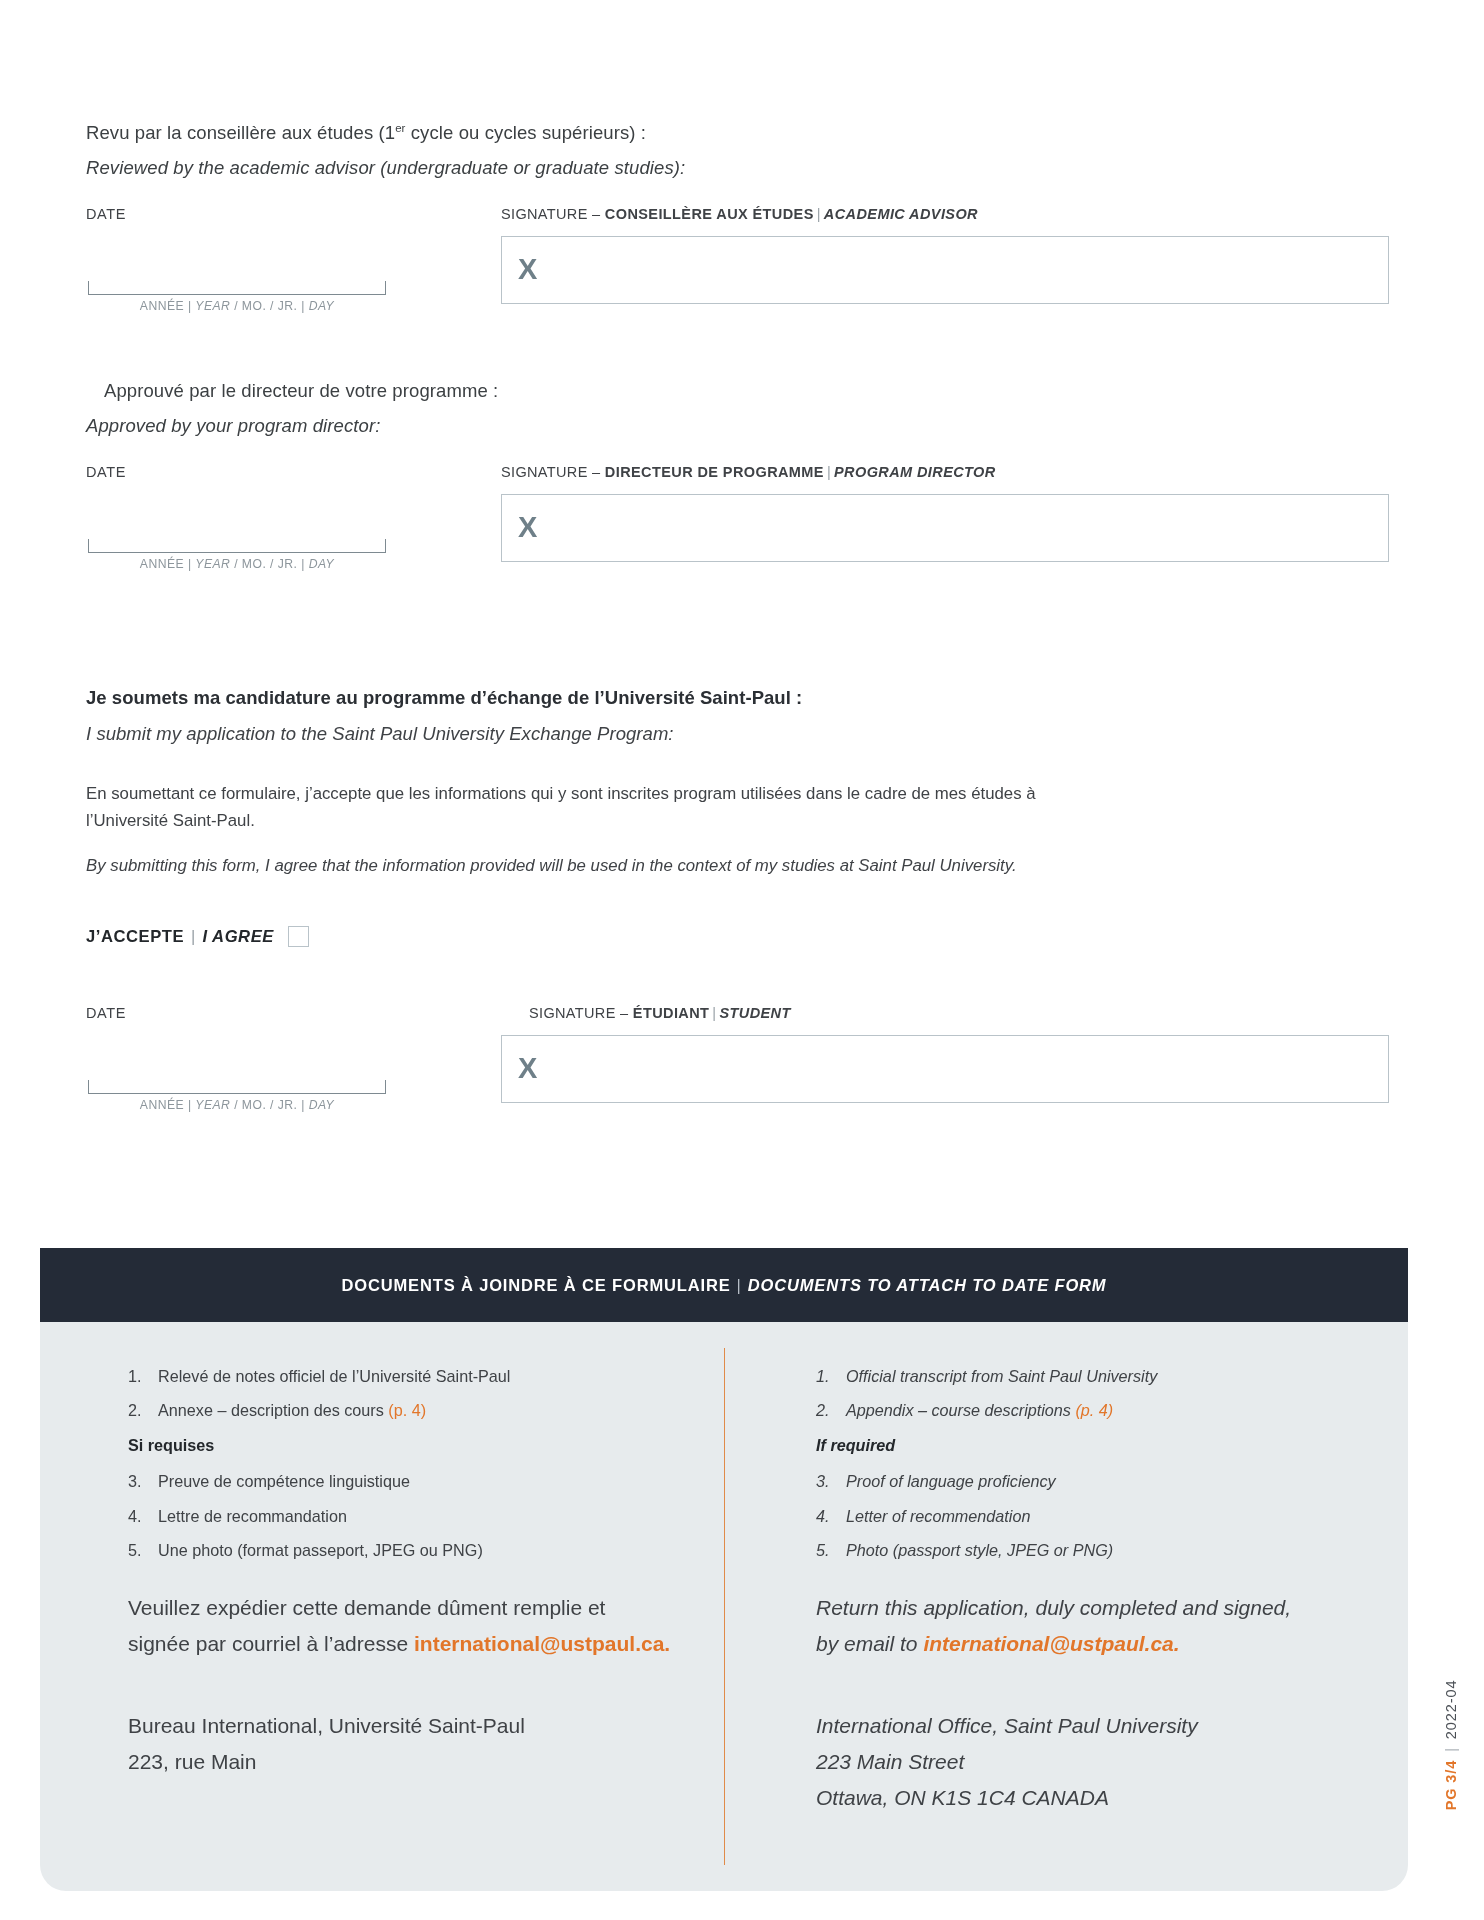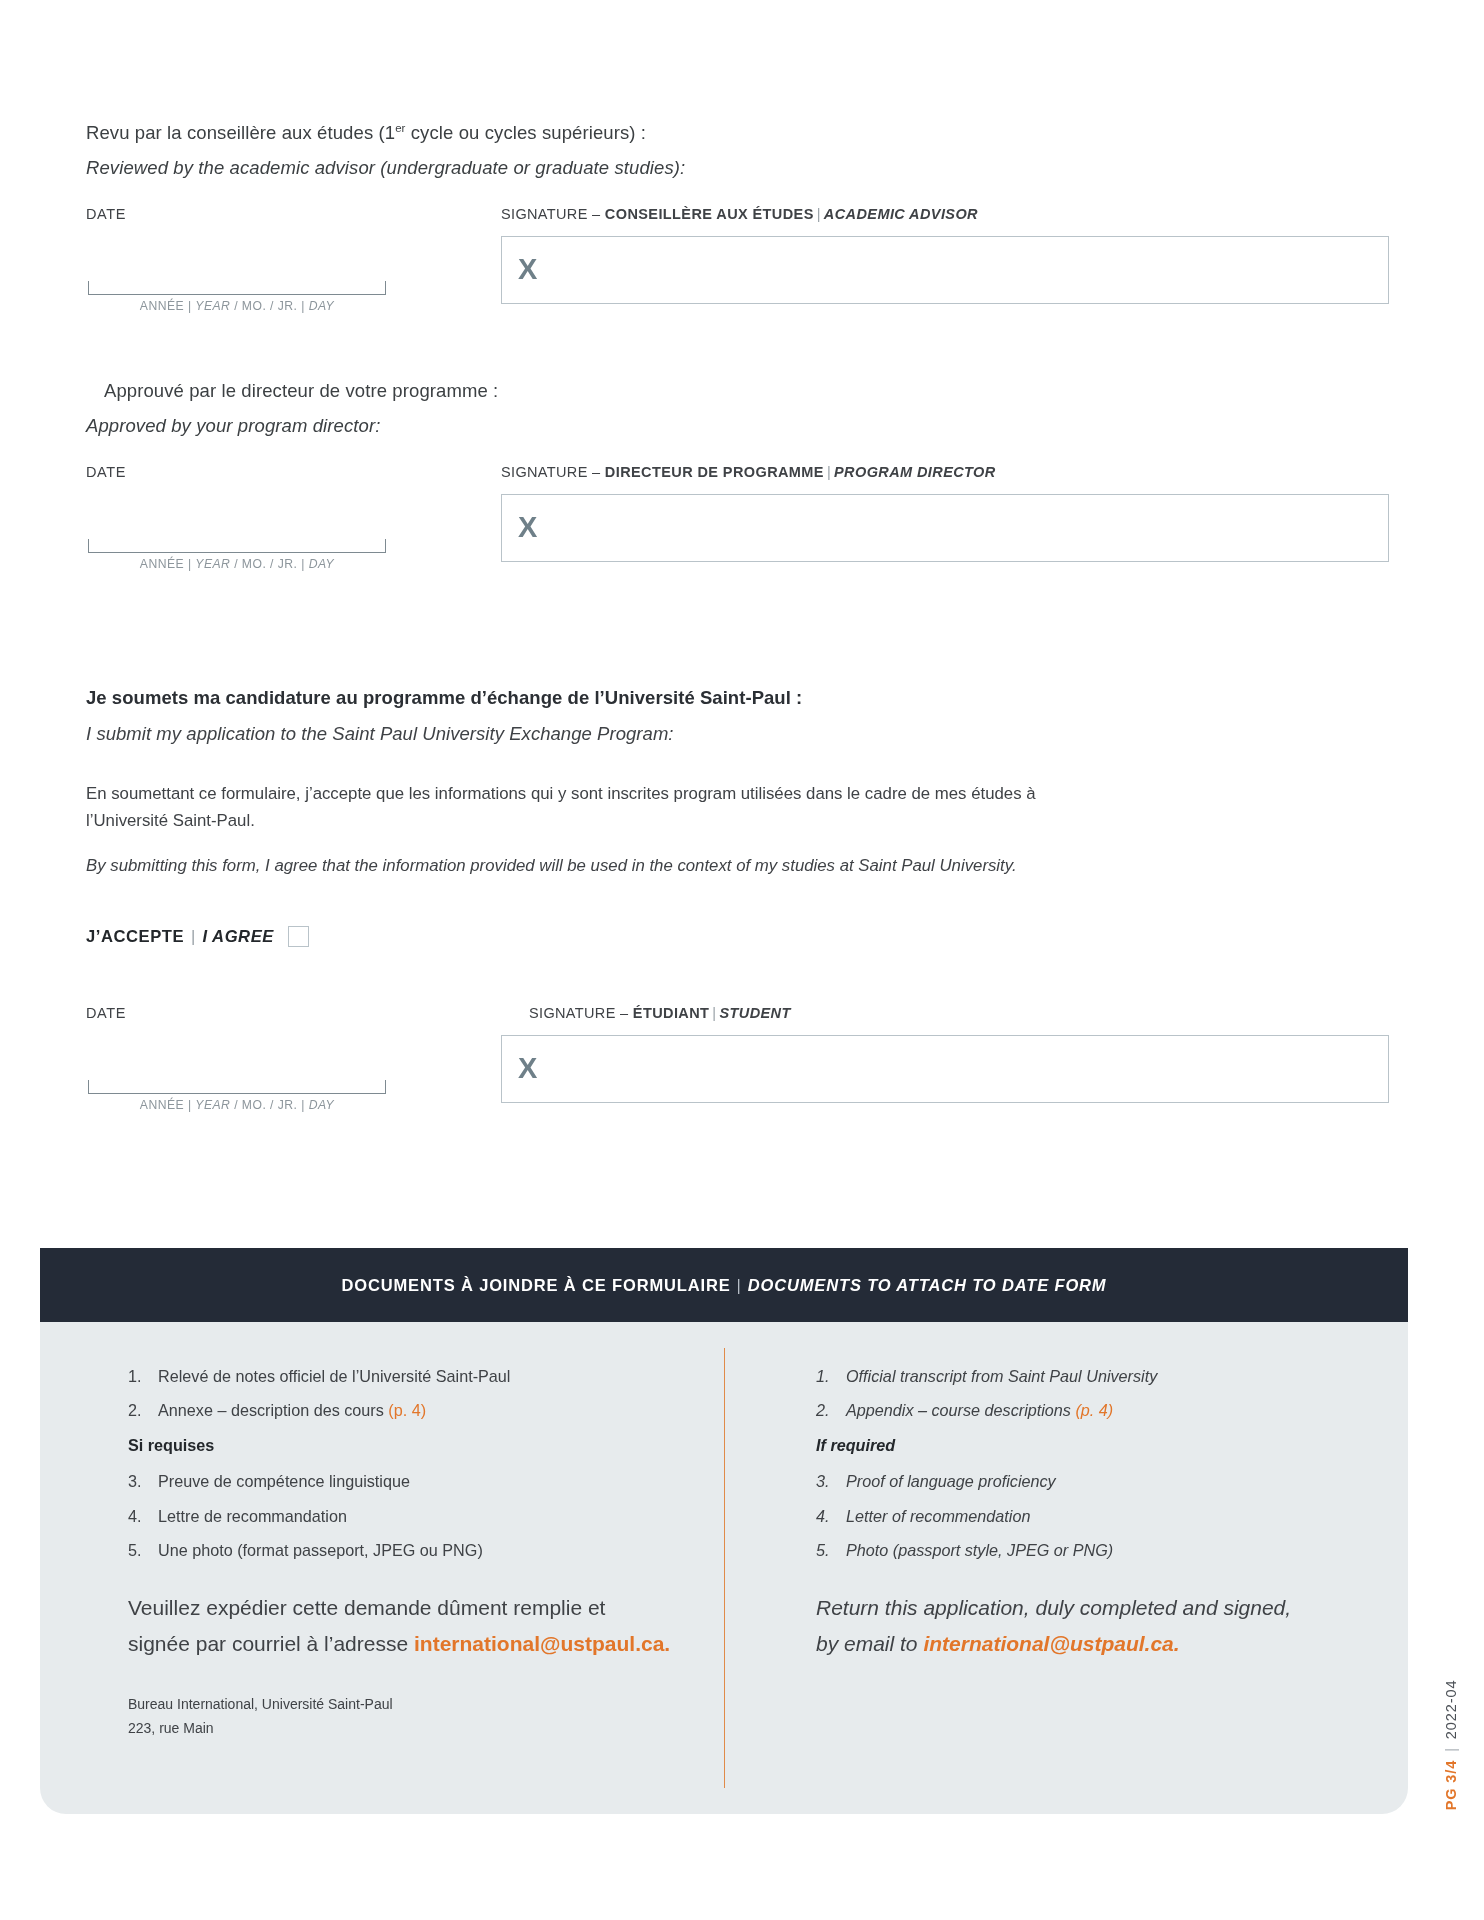--- a/index.html
+++ b/index.html
@@ -228,22 +228,22 @@
     font-size: 21px;
     color: #3f4246;
     line-height: 1.72;
   }
   .docs-col.right .mail-block { font-style: italic; }
   .mail-block .email {
     color: #e2762a;
     font-weight: 700;
   }
   .addr-block {
-    margin-top: 30px;
-    font-size: 14px;
+    margin-top: 46px;
+    font-size: 21px;
     color: #3f4246;
     line-height: 1.72;
   }
   .docs-col.right .addr-block { font-style: italic; }
 
   
   .page-tab {
     position: absolute;
     right: 0;
     top: 1625px;
@@ -421,20 +421,25 @@
             <span class="num">5.</span>
             <span>Photo (passport style, JPEG or PNG)</span>
           </li>
         </ol>
 
         <div class="mail-block">
           <div>Return this application, duly completed and signed,</div>
           <div><span>by email to </span><span class="email">international@ustpaul.ca.</span></div>
         </div>
 
+        <div class="addr-block">
+          <div>International Office, Saint Paul University</div>
+          <div>223 Main Street</div>
+          <div>Ottawa, ON  K1S 1C4  CANADA</div>
+        </div>
       </div>
     </div>
   </div>
 
   <div class="page-tab">
     <div class="vert">
       <span class="pg">PG 3/4</span><span class="sep">|</span><span class="dt">2022-04</span>
     </div>
   </div>
 

